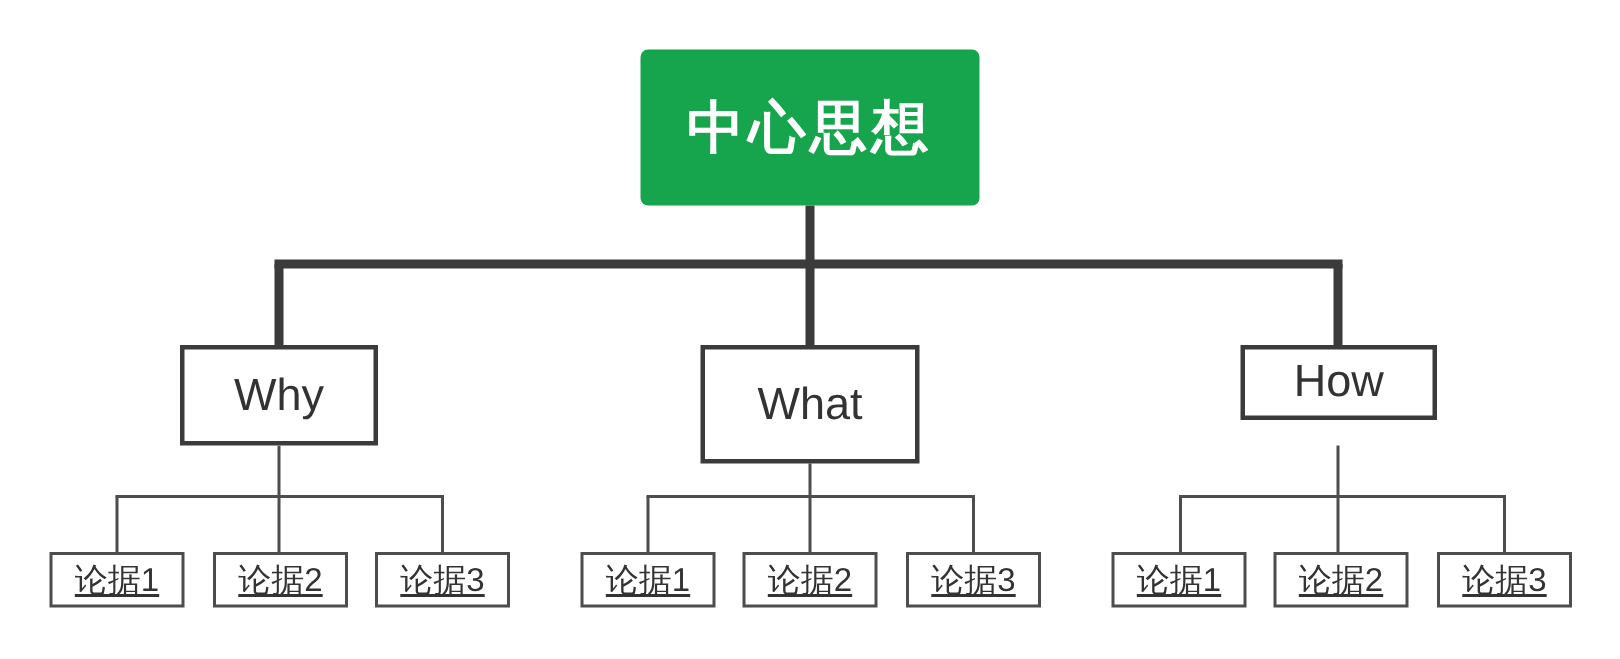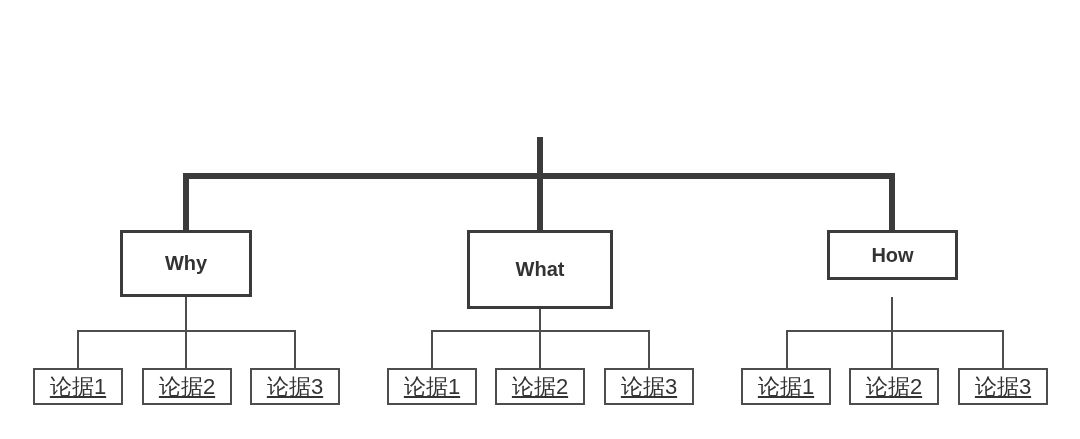--- a/index.html
+++ b/index.html
@@ -26,22 +26,22 @@
     background: var(--root-fill, #16a44c);
     color: var(--root-text, #ffffff);
     font-weight: bold;
     font-size: 38px;
     letter-spacing: 3px;
     border-radius: 5px;
   }
   .node.l2 {
     border: 3px solid var(--node-border-dark, #3b3b3b);
     color: var(--node-text, #333333);
-    font-weight: bold;
-    font-size: 20px;
+    font-weight: normal;
+    font-size: 30px;
   }
   .node.l3 {
     border: 2px solid var(--node-border-gray, #4d4d4d);
     color: var(--node-text, #333333);
     font-size: 22px;
   }
 
   
   .n-root  { left: 427px; top: 33px;  width: 226px; height: 104px; }
   
@@ -94,20 +94,21 @@
   <div class="line thin g2-mid"></div>
   <div class="line thin g2-bus"></div>
   <div class="line thin g2-l"></div>
   <div class="line thin g2-r"></div>
 
   <div class="line thin g3-mid"></div>
   <div class="line thin g3-bus"></div>
   <div class="line thin g3-l"></div>
   <div class="line thin g3-r"></div>
 
+  <div class="node root n-root">中心思想</div>
 
   <div class="node l2 n-why">Why</div>
   <div class="node l2 n-what">What</div>
   <div class="node l2 n-how">How</div>
 
   <div class="node l3 leaf n-a1">论据1</div>
   <div class="node l3 leaf n-a2">论据2</div>
   <div class="node l3 leaf n-a3">论据3</div>
 
   <div class="node l3 leaf n-b1">论据1</div>

